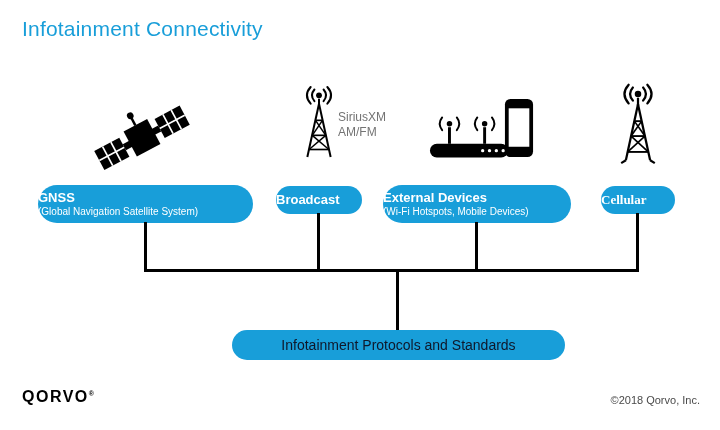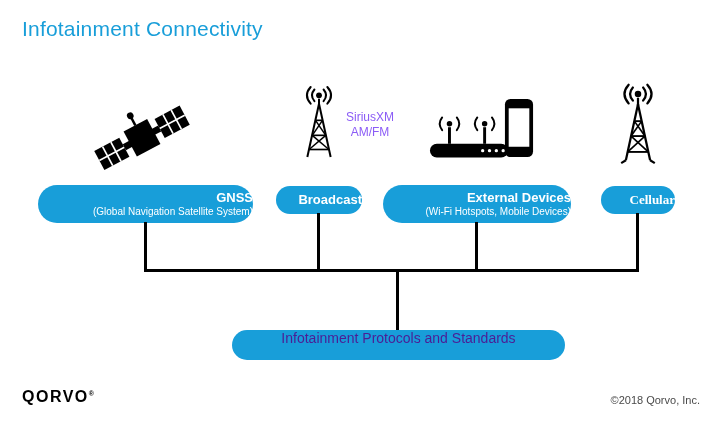--- a/index.html
+++ b/index.html
@@ -10,38 +10,38 @@
     font-family: "Liberation Sans", sans-serif;
   }
   .title {
     position: absolute; left: 22px; top: 17px;
     font-size: 21px; font-weight: 500; color: var(--accent);
     letter-spacing: 0.2px;
   }
   .icon { position: absolute; }
   .annotation {
     position: absolute; left: 338px; top: 110px; width: 64px;
-    text-align: center; font-size: 12px; color: #8b5cf6; line-height: 1.25;
+    text-align: left; font-size: 12px; color: #737373; line-height: 1.25;
   }
   .pill {
     position: absolute; background: var(--accent); color: #fff;
-    display: flex; flex-direction: column; align-items: flex-end; justify-content: center;
+    display: flex; flex-direction: column; align-items: flex-start; justify-content: center;
     text-align: center; line-height: 1.2;
   }
   .pill .label { font-size: 13px; font-weight: 600; }
   .pill .sublabel { font-size: 10px; font-weight: 400; margin-top: 1px; }
   .pill-gnss   { left: 38px;  top: 185px; width: 215px; height: 38px; border-radius: 19px; }
   .pill-broadcast { left: 276px; top: 186px; width: 86px;  height: 28px; border-radius: 14px; }
   .pill-external  { left: 383px; top: 185px; width: 188px; height: 38px; border-radius: 19px; }
   .pill-cellular  { left: 601px; top: 186px; width: 74px;  height: 28px; border-radius: 14px; font-family: Liberation Serif, serif; }
   .line { position: absolute; background: var(--ink); }
   .bottom-box {
     position: absolute; left: 232px; top: 330px; width: 333px; height: 30px;
-    border-radius: 15px; background: var(--accent); color: #4c1d95;
-    display: flex; justify-content: center;
+    border-radius: 15px; background: var(--accent); color: #0f172a;
+    display: flex; align-items: center; justify-content: center;
     font-size: 14px; font-weight: 500;
   }
   .logo {
     position: absolute; left: 22px; top: 388px;
     font-size: 16px; font-weight: 800; color: #000;
     letter-spacing: 1.5px; text-transform: uppercase;
   }
   .logo sup { font-size: 7px; letter-spacing: 0; }
   .copyright {
     position: absolute; right: 20px; top: 394px;

